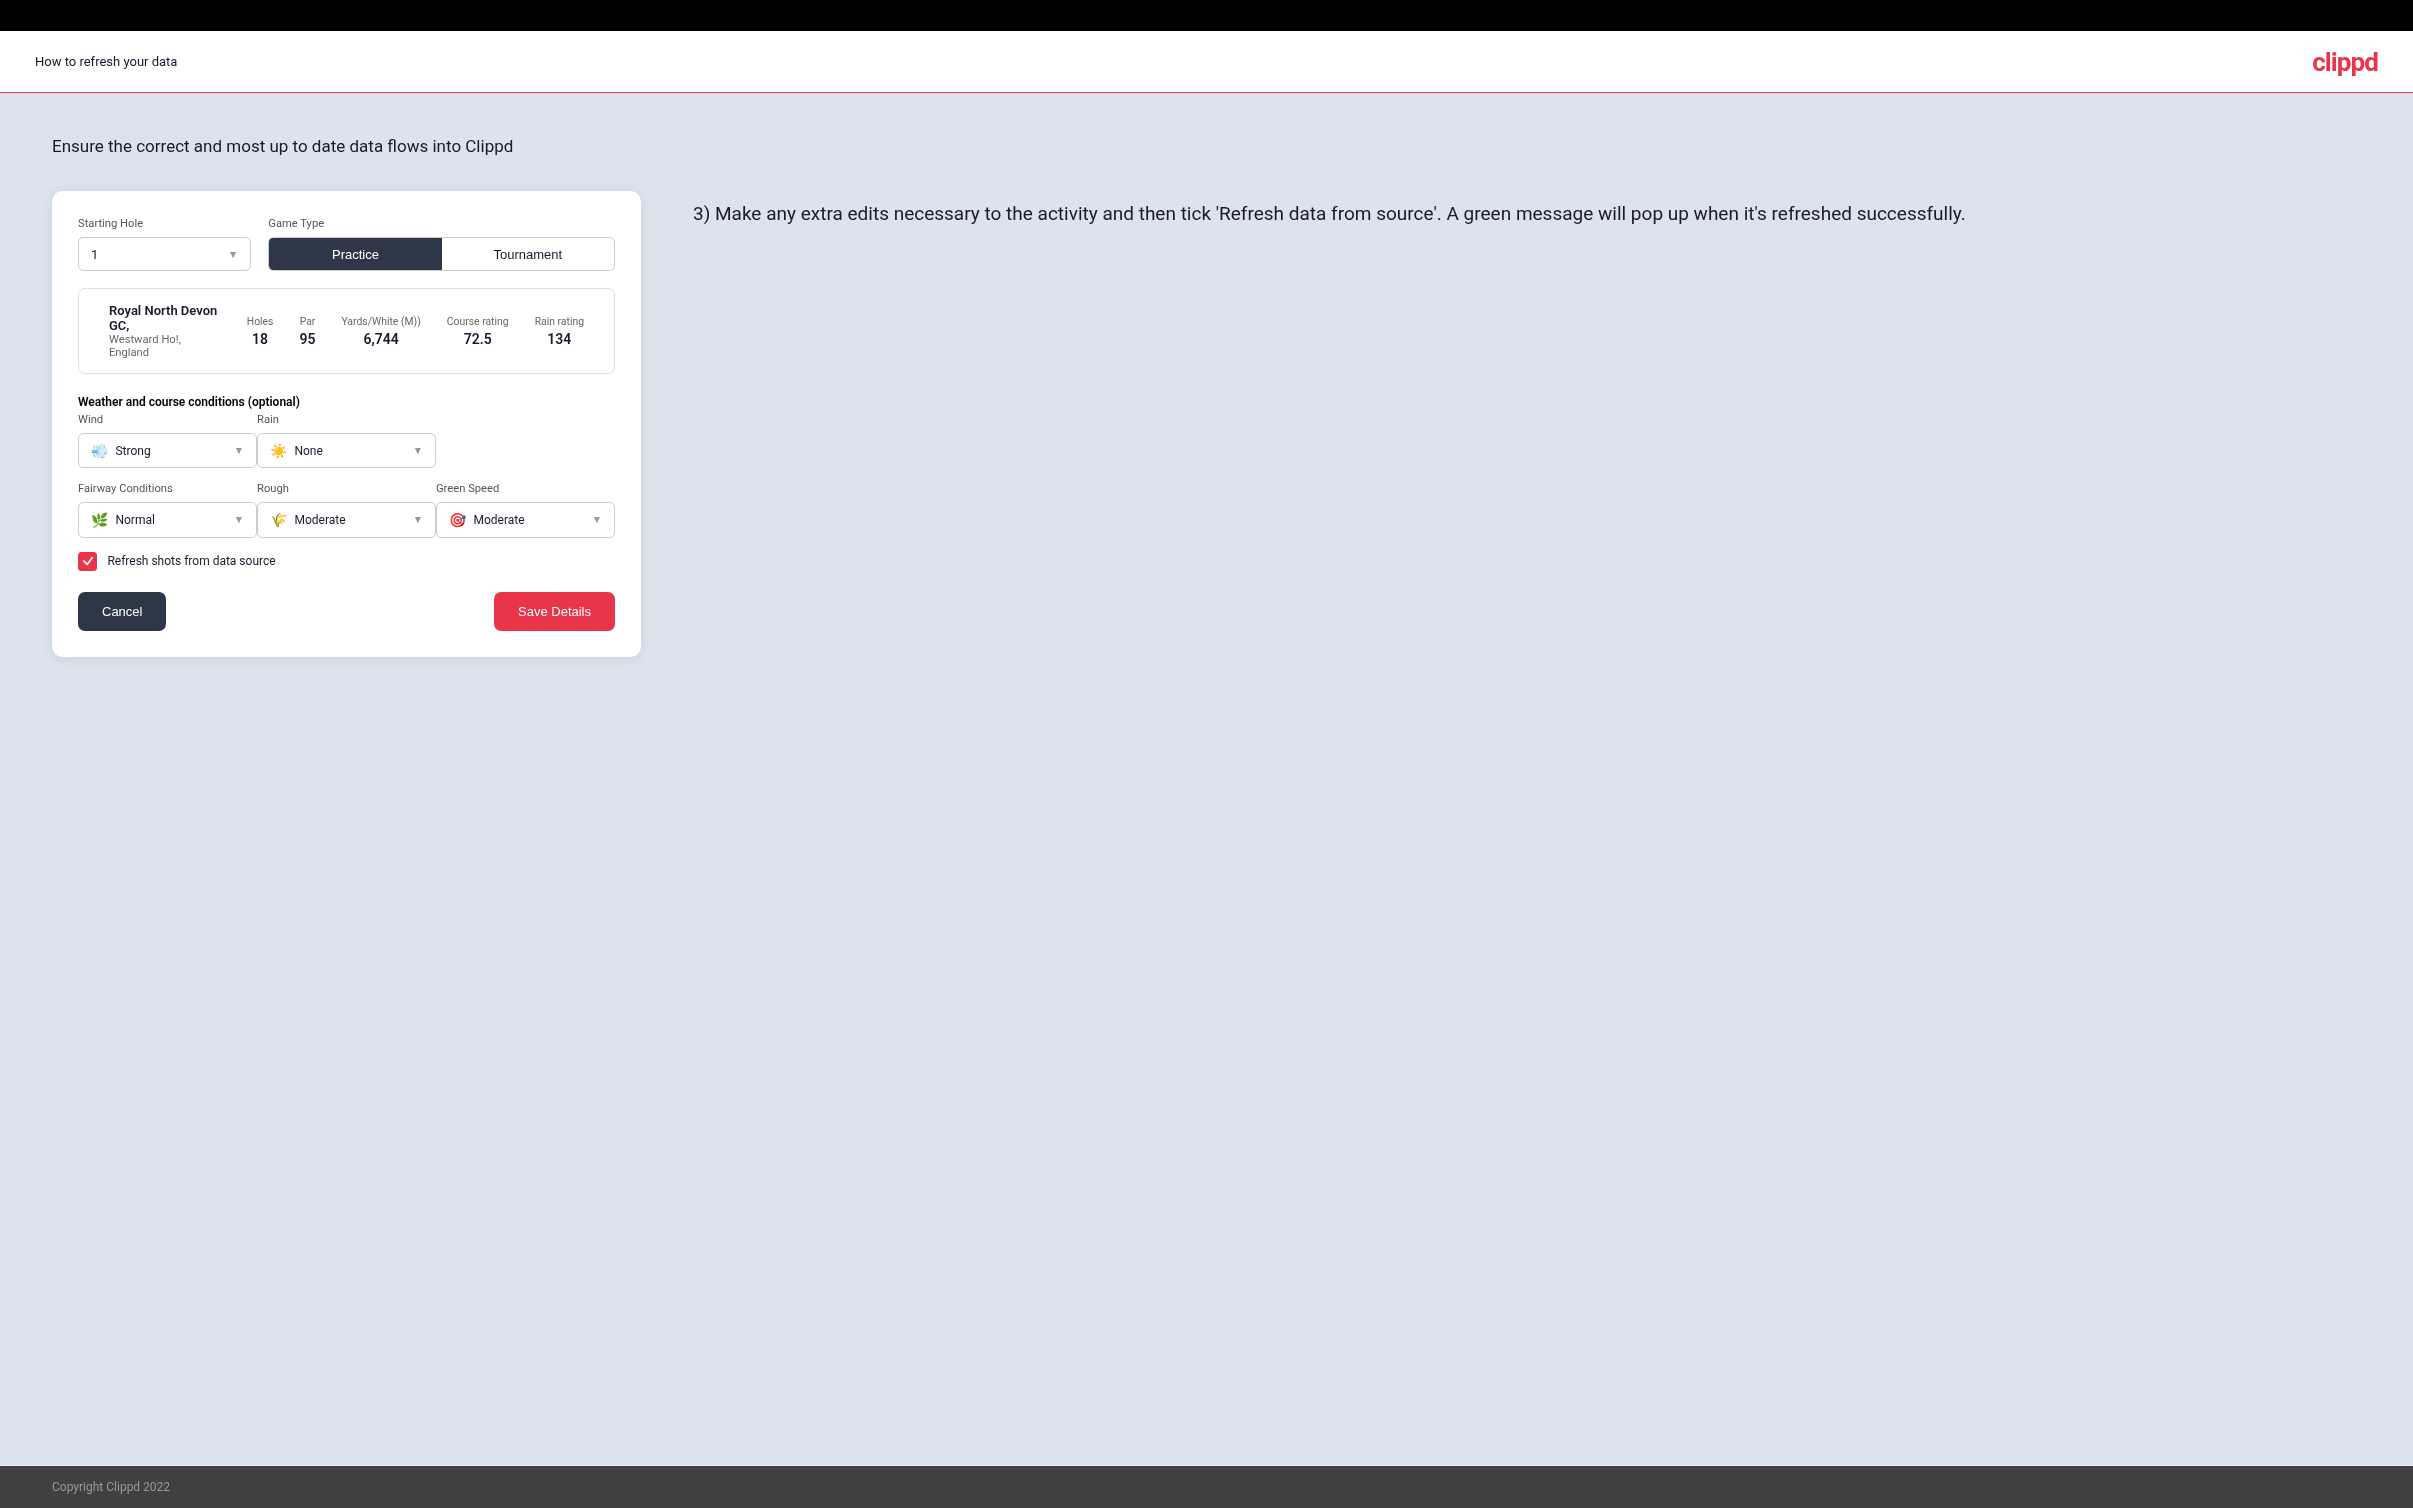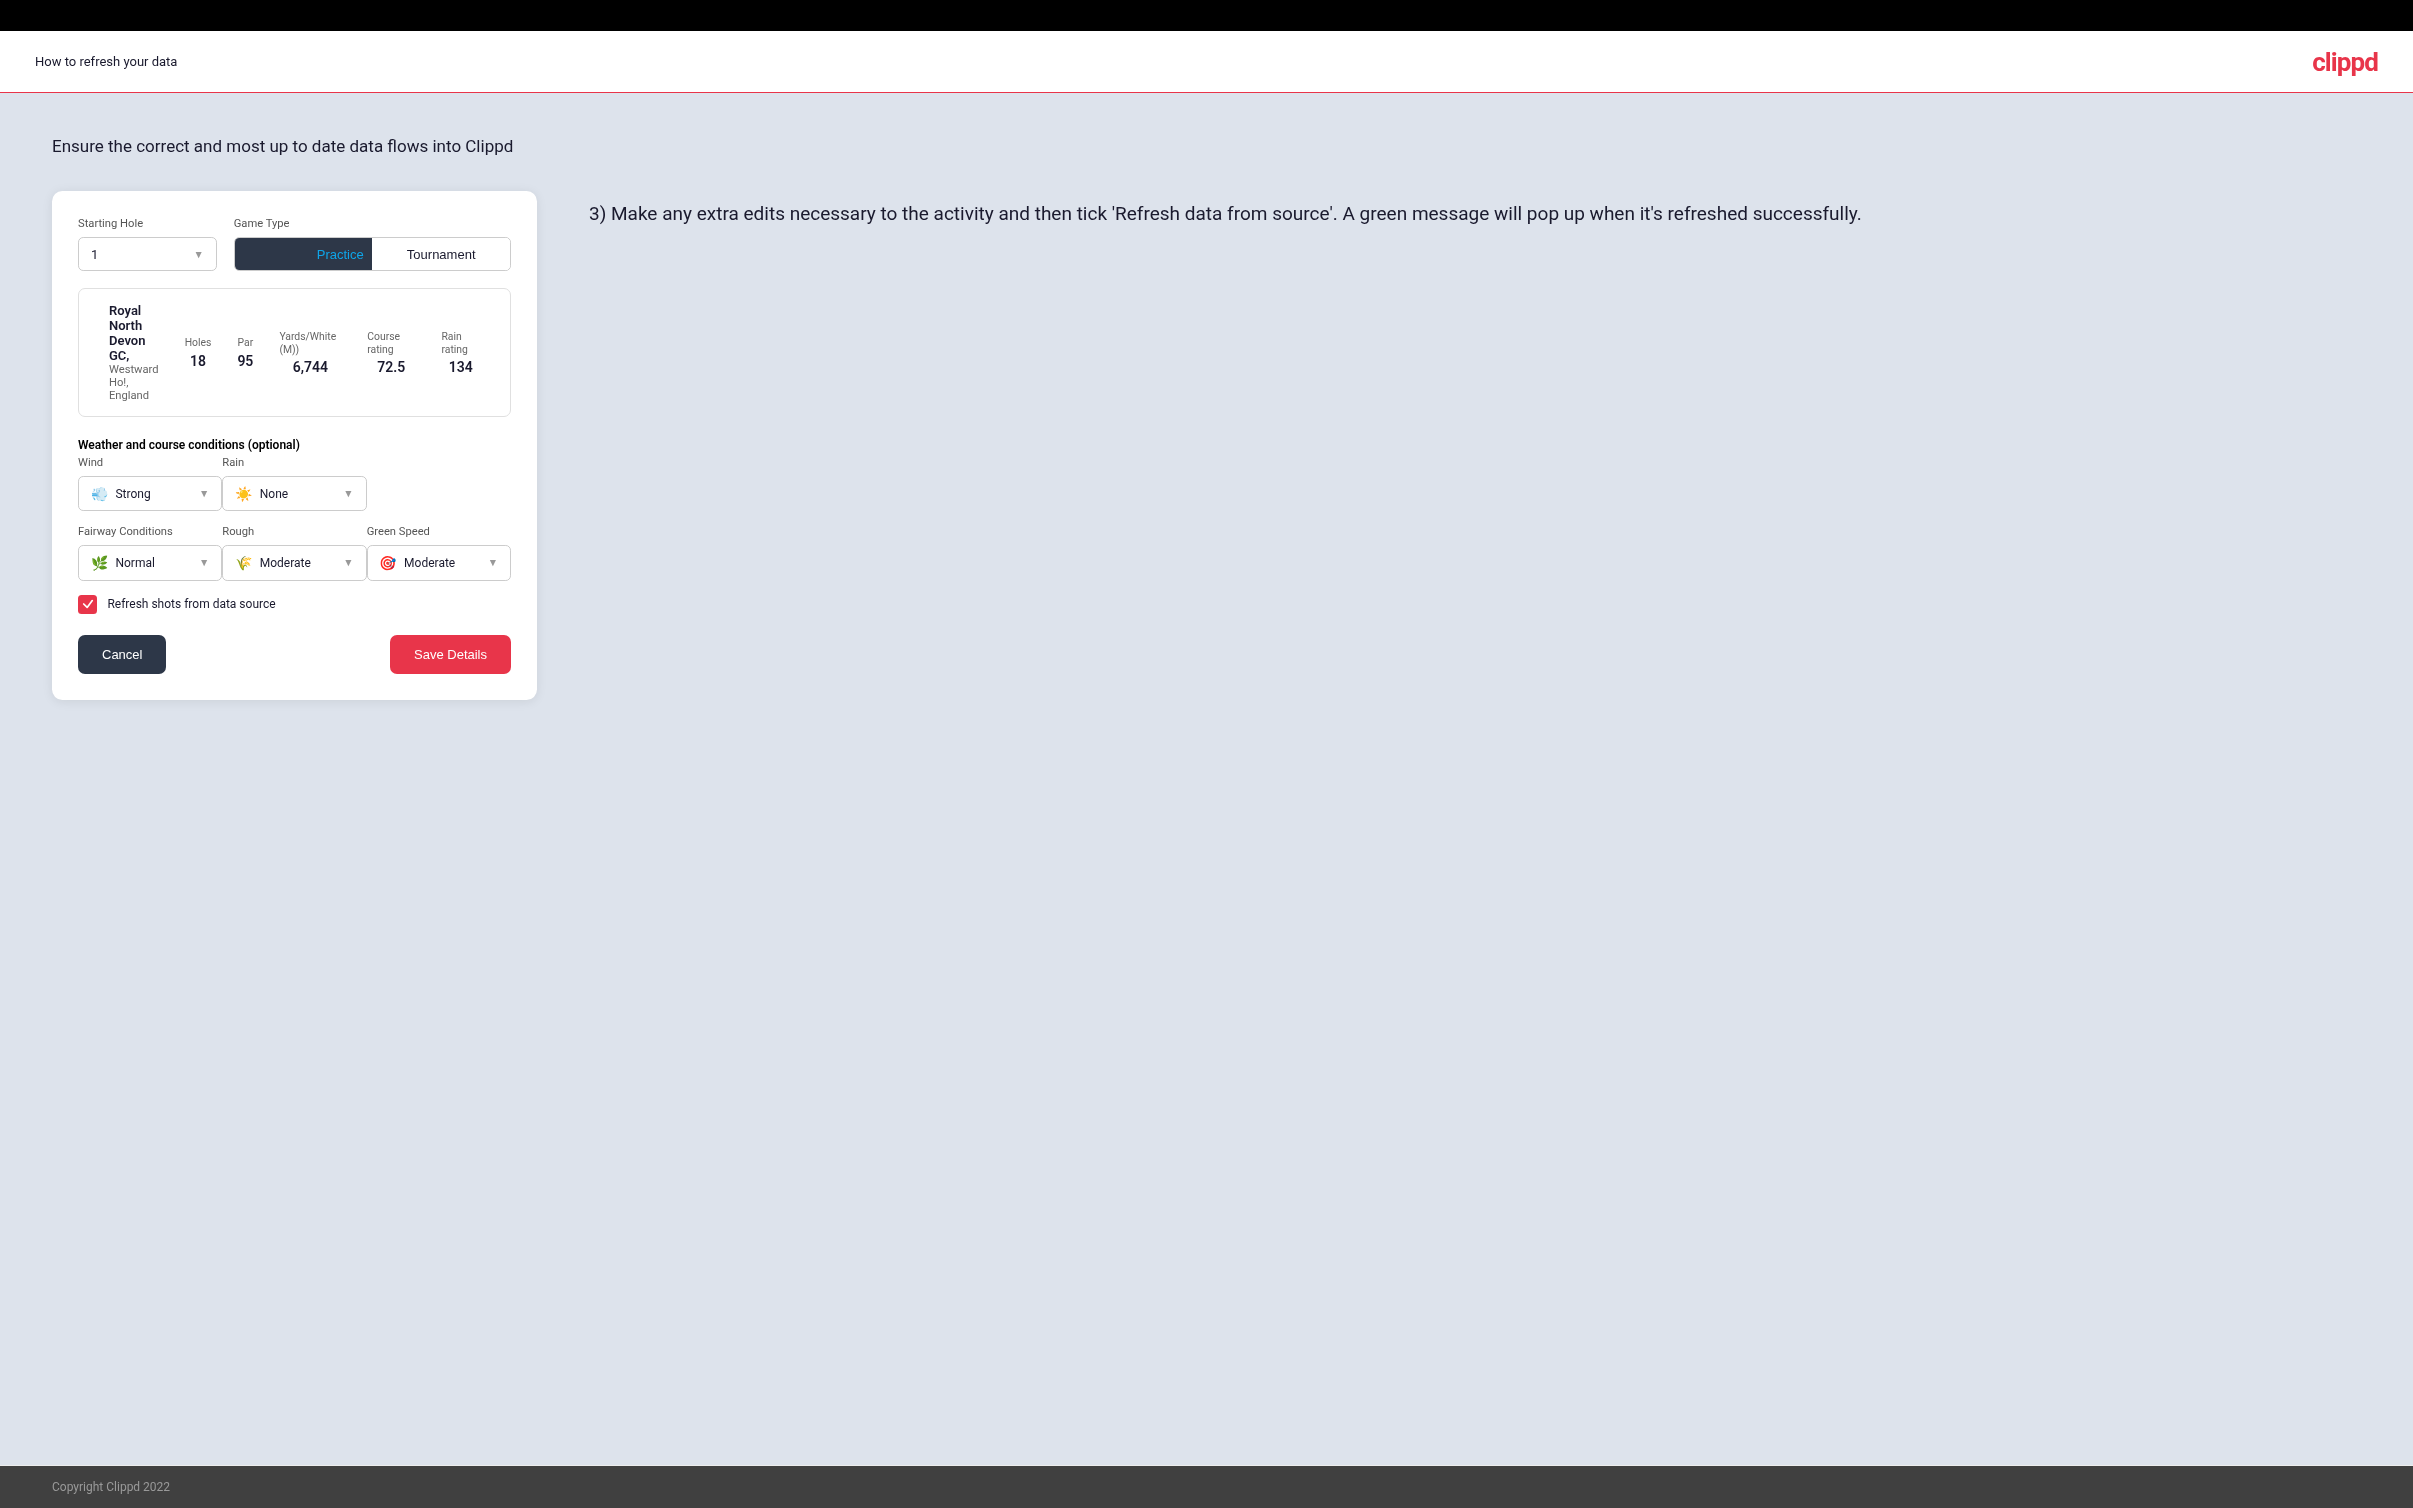--- a/index.html
+++ b/index.html
@@ -54,21 +54,21 @@
     }
     .content-area {
       display: flex;
       gap: 52px;
       align-items: flex-start;
     }
     .form-card {
       background: #fff;
       border-radius: 10.4px;
       padding: 26px 26px 26px 26px;
-      width: 485px;
+      width: 589px;
       flex-shrink: 0;
       box-shadow: 0 1.7px 10.4px rgba(0,0,0,0.08);
     }
     .form-row {
       display: flex;
       gap: 17px;
       margin-bottom: 17px;
     }
     .form-group {
       display: flex;
@@ -106,22 +106,21 @@
       padding: 8.6px;
       text-align: center;
       font-size: 13px;
       cursor: pointer;
       border: none;
       background: #fff;
       color: #1a1a2e;
     }
     .game-type-btn.active {
       background: #2d3748;
-      color: #0ea5e9;
-      text-align: right;
+      color: #ffffff;
     }
     .game-type-btn.inactive {
       background: #fff;
       color: #1a1a2e;
     }
     .course-info-box {
       border: 0.9px solid #e0e0e0;
       border-radius: 7px;
       padding: 14px 30px;
       margin-bottom: 21px;

